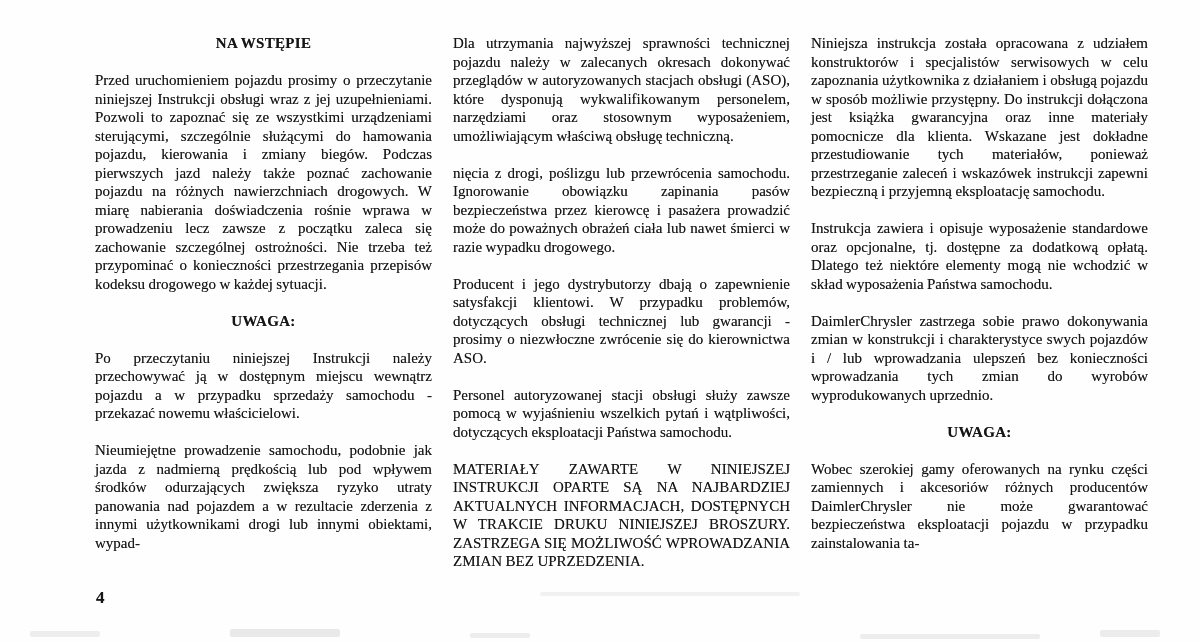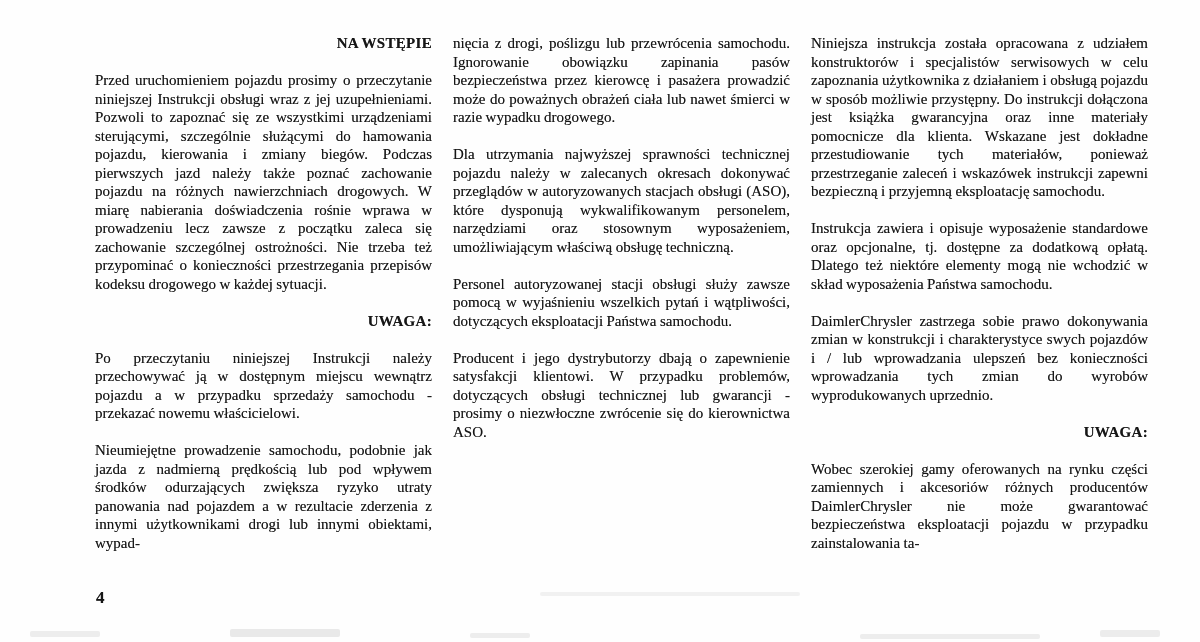--- a/index.html
+++ b/index.html
@@ -32,21 +32,21 @@
     hyphens: auto;
     -webkit-hyphens: auto;
     word-spacing: -0.3px;
     text-shadow: 0 0 0.45px rgba(20,20,20,0.55);
   }
   .col p { margin: 0 0 18.5px 0; }
   .col p:last-child { margin-bottom: 0; }
   .heading {
     font-weight: 700;
     margin: 0;
-    text-align: right;
+    text-align: center;
     letter-spacing: 0.3px;
   }
   .bold { font-weight: 400; }
   .page-number {
     position: absolute;
     left: 96px;
     top: 588px;
     font-size: 17px;
     font-weight: 700;
     text-shadow: 0 0 0.45px rgba(20,20,20,0.55);
@@ -74,24 +74,25 @@
 
     <div class="col">
       <p class="heading">NA WSTĘPIE</p>
       <p>Przed uruchomieniem pojazdu prosimy o przeczytanie niniejszej Instrukcji obsługi wraz z jej uzupełnieniami. Pozwoli to zapoznać się ze wszystkimi urządzeniami sterującymi, szczególnie służącymi do hamowania pojazdu, kierowania i zmiany biegów. Podczas pierwszych jazd należy także poznać zachowanie pojazdu na różnych nawierzchniach drogowych. W miarę nabierania doświadczenia rośnie wprawa w prowadzeniu lecz zawsze z początku zaleca się zachowanie szczególnej ostrożności. Nie trzeba też przypominać o konieczności przestrzegania przepisów kodeksu drogowego w każdej sytuacji.</p>
       <p class="heading">UWAGA:</p>
       <p class="bold">Po przeczytaniu niniejszej Instrukcji należy przechowywać ją w dostępnym miejscu wewnątrz pojazdu a w przypadku sprzedaży samochodu - przekazać nowemu właścicielowi.</p>
       <p>Nieumiejętne prowadzenie samochodu, podobnie jak jazda z nadmierną prędkością lub pod wpływem środków odurzających zwiększa ryzyko utraty panowania nad pojazdem a w rezultacie zderzenia z innymi użytkownikami drogi lub innymi obiektami, wypad-</p>
     </div>
 
     <div class="col">
+      <p>Dla utrzymania najwyższej sprawności technicznej pojazdu należy w zalecanych okresach dokonywać przeglądów w autoryzowanych stacjach obsługi (ASO), które dysponują wykwalifikowanym personelem, narzędziami oraz stosownym wyposażeniem, umożliwiającym właściwą obsługę techniczną.</p>
       <p>nięcia z drogi, poślizgu lub przewrócenia samochodu. Ignorowanie obowiązku zapinania pasów bezpieczeństwa przez kierowcę i pasażera prowadzić może do poważnych obrażeń ciała lub nawet śmierci w razie wypadku drogowego.</p>
-      <p>Dla utrzymania najwyższej sprawności technicznej pojazdu należy w zalecanych okresach dokonywać przeglądów w autoryzowanych stacjach obsługi (ASO), które dysponują wykwalifikowanym personelem, narzędziami oraz stosownym wyposażeniem, umożliwiającym właściwą obsługę techniczną.</p>
+      <p>Producent i jego dystrybutorzy dbają o zapewnienie satysfakcji klientowi. W przypadku problemów, dotyczących obsługi technicznej lub gwarancji - prosimy o niezwłoczne zwrócenie się do kierownictwa ASO.</p>
       <p>Personel autoryzowanej stacji obsługi służy zawsze pomocą w wyjaśnieniu wszelkich pytań i wątpliwości, dotyczących eksploatacji Państwa samochodu.</p>
-      <p>Producent i jego dystrybutorzy dbają o zapewnienie satysfakcji klientowi. W przypadku problemów, dotyczących obsługi technicznej lub gwarancji - prosimy o niezwłoczne zwrócenie się do kierownictwa ASO.</p>
+      <p>MATERIAŁY ZAWARTE W NINIEJSZEJ INSTRUKCJI OPARTE SĄ NA NAJBARDZIEJ AKTUALNYCH INFORMACJACH, DOSTĘPNYCH W TRAKCIE DRUKU NINIEJSZEJ BROSZURY. ZASTRZEGA SIĘ MOŻLIWOŚĆ WPROWADZANIA ZMIAN BEZ UPRZEDZENIA.</p>
     </div>
 
     <div class="col">
       <p>Niniejsza instrukcja została opracowana z udziałem konstruktorów i specjalistów serwisowych w celu zapoznania użytkownika z działaniem i obsługą pojazdu w sposób możliwie przystępny. Do instrukcji dołączona jest książka gwarancyjna oraz inne materiały pomocnicze dla klienta. Wskazane jest dokładne przestudiowanie tych materiałów, ponieważ przestrzeganie zaleceń i wskazówek instrukcji zapewni bezpieczną i przyjemną eksploatację samochodu.</p>
       <p>Instrukcja zawiera i opisuje wyposażenie standardowe oraz opcjonalne, tj. dostępne za dodatkową opłatą. Dlatego też niektóre elementy mogą nie wchodzić w skład wyposażenia Państwa samochodu.</p>
       <p>DaimlerChrysler zastrzega sobie prawo dokonywania zmian w konstrukcji i charakterystyce swych pojazdów i / lub wprowadzania ulepszeń bez konieczności wprowadzania tych zmian do wyrobów wyprodukowanych uprzednio.</p>
       <p class="heading">UWAGA:</p>
       <p>Wobec szerokiej gamy oferowanych na rynku części zamiennych i akcesoriów różnych producentów DaimlerChrysler nie może gwarantować bezpieczeństwa eksploatacji pojazdu w przypadku zainstalowania ta-</p>
     </div>
 

